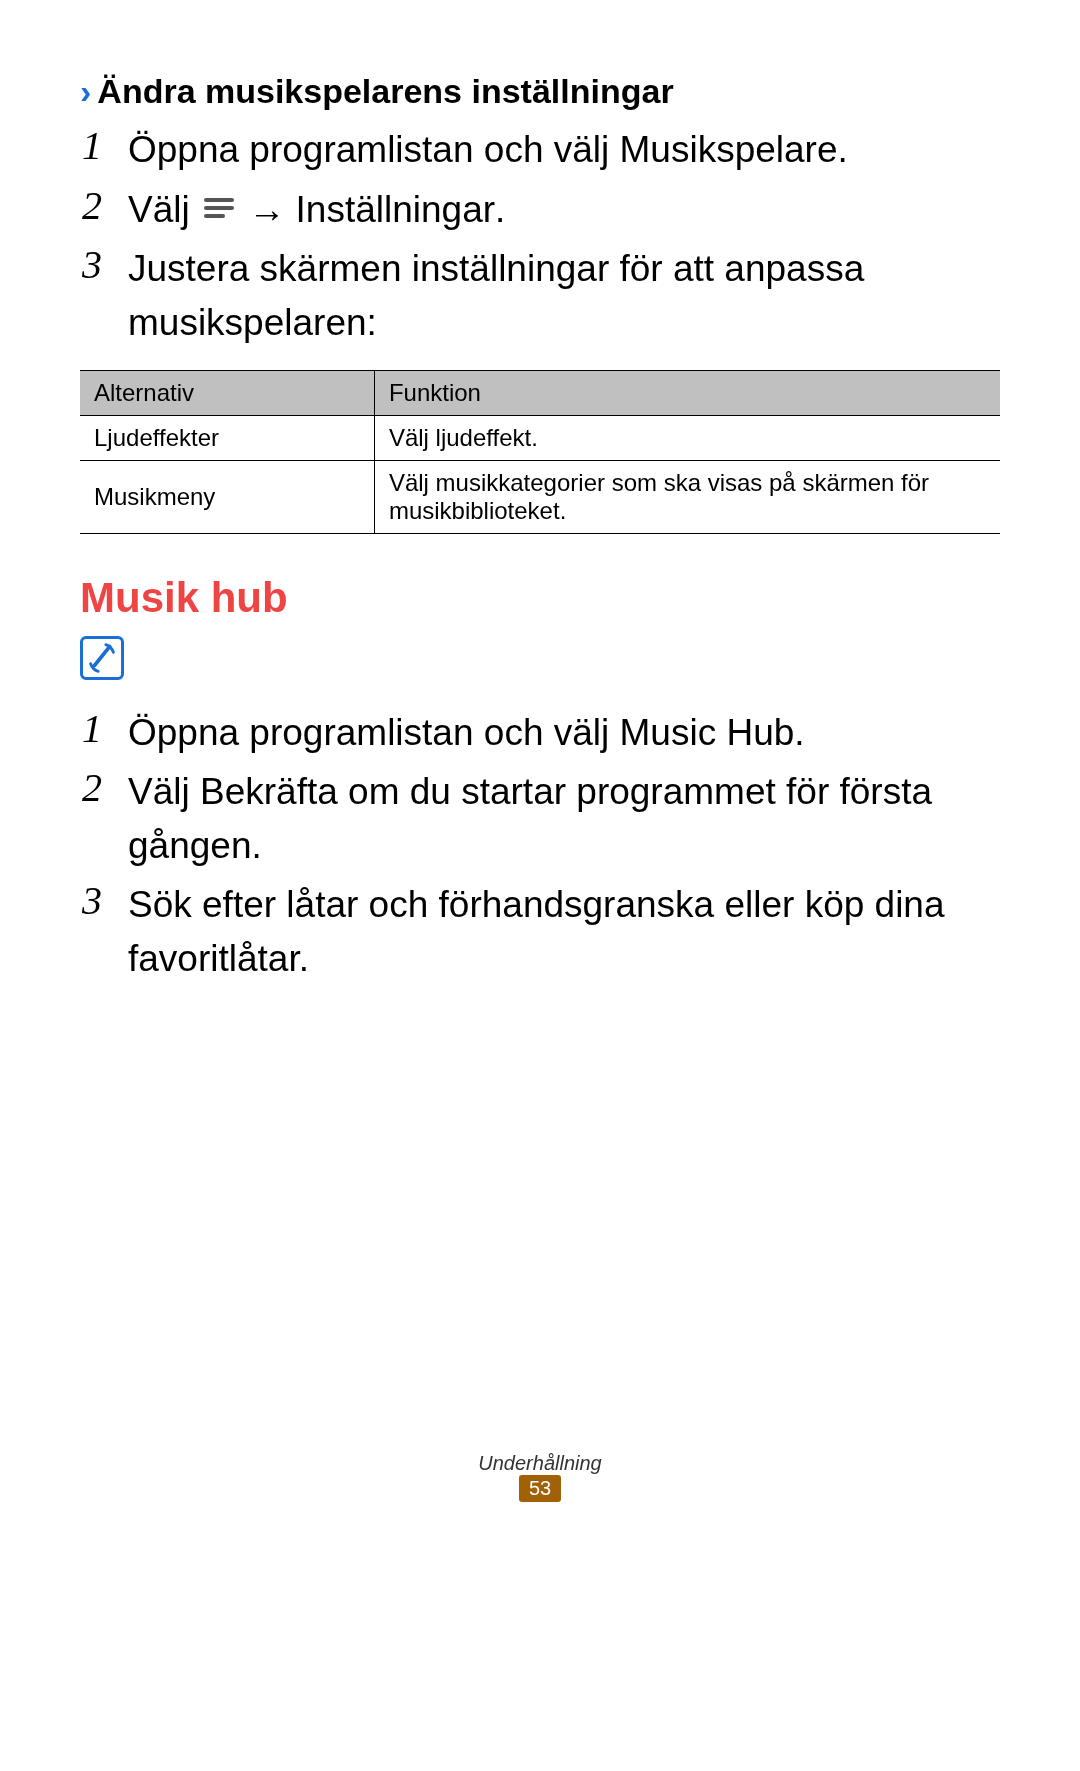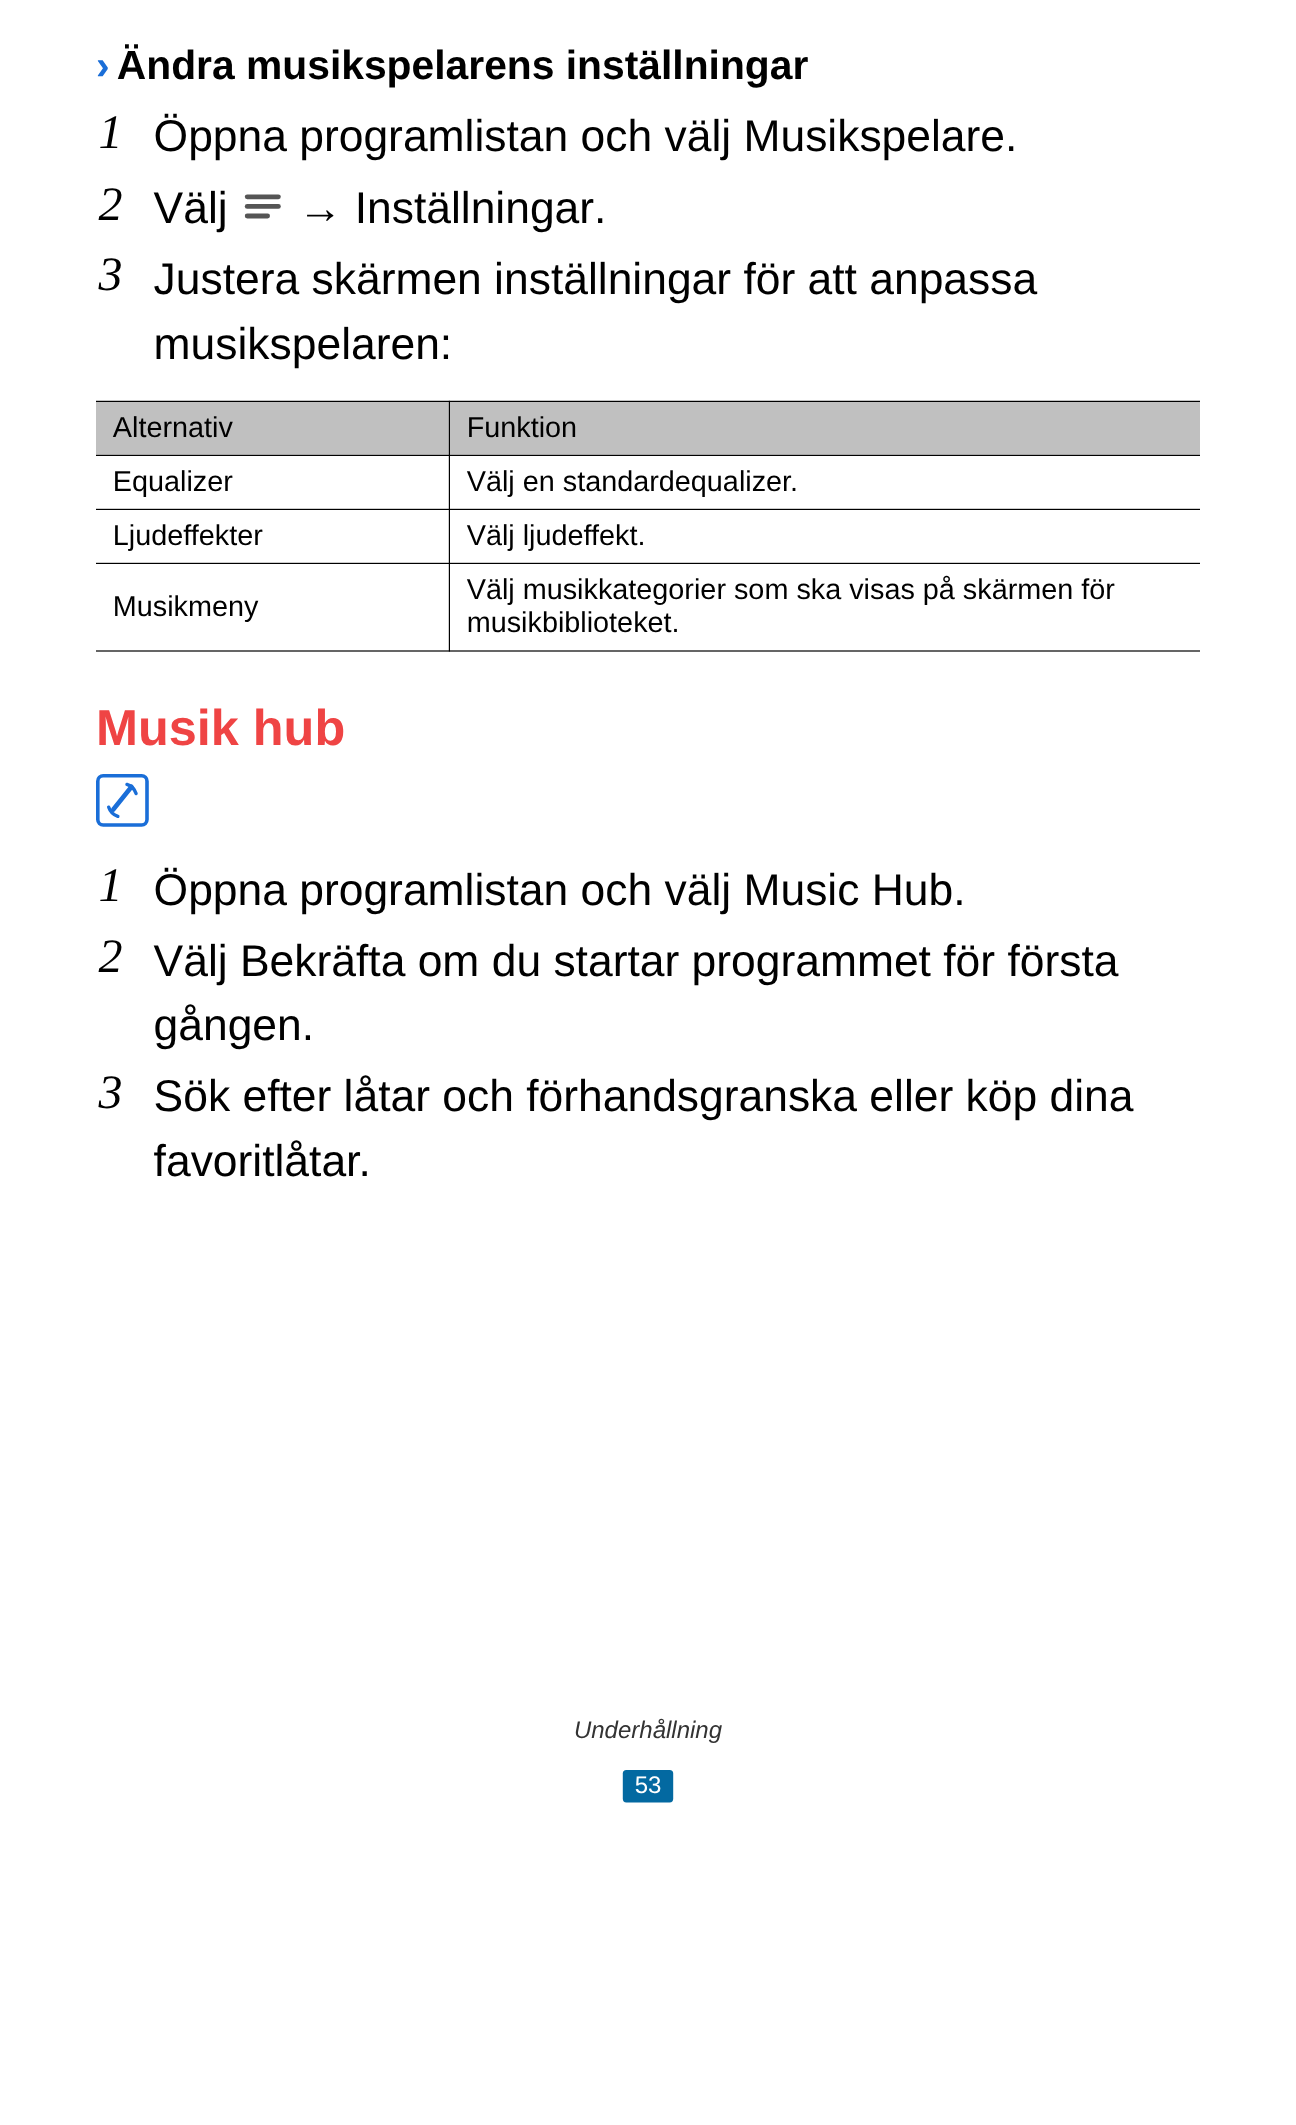--- a/index.html
+++ b/index.html
@@ -6,21 +6,21 @@
     margin: 0;
     padding: 0;
     background: #ffffff;
     font-family: "Segoe UI", "Helvetica Neue", Arial, sans-serif;
     color: #000;
   }
   .page {
     width: 1080px;
     height: 1542px;
     box-sizing: border-box;
-    padding: 36px 80px 40px 80px;
+    padding: 72px 80px 40px 80px;
     position: relative;
     display: flex;
     flex-direction: column;
   }
   .content {
     flex: 1;
   }
   .chevron {
     color: #1a6ed8;
     font-weight: 900;
@@ -133,27 +133,27 @@
     line-height: 1.42;
   }
   .footer {
     text-align: center;
     font-size: 20px;
     font-style: italic;
     color: #333;
   }
   .page-badge {
     display: inline-block;
-    background: #0369a1;
+    background: #a16207;
     color: #fff;
     font-style: normal;
     font-size: 20px;
     padding: 2px 10px;
     border-radius: 3px;
-    margin-top: 21px;
+    margin-top: 0;
   }
   .thin {
     font-weight: 300;
   }
 </style>
 </head>
 <body>
 
 <div class="page">
   <div class="content">
@@ -175,24 +175,20 @@
     </ol>
 
     <table class="options">
       <thead>
         <tr>
           <th>Alternativ</th>
           <th>Funktion</th>
         </tr>
       </thead>
       <tbody>
-        <tr>
-          <td>Equalizer</td>
-          <td>Välj en standardequalizer.</td>
-        </tr>
         <tr>
           <td>Ljudeffekter</td>
           <td>Välj ljudeffekt.</td>
         </tr>
         <tr>
           <td>Musikmeny</td>
           <td>Välj musikkategorier som ska visas på skärmen för musikbiblioteket.</td>
         </tr>
       </tbody>
     </table>

